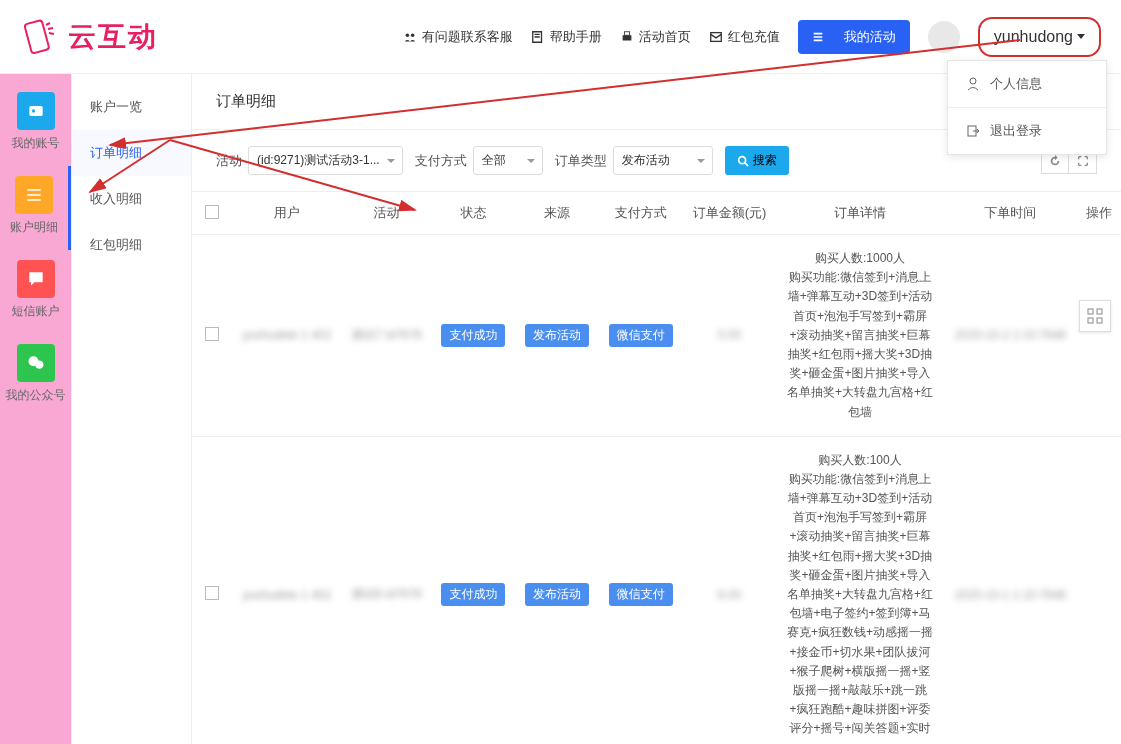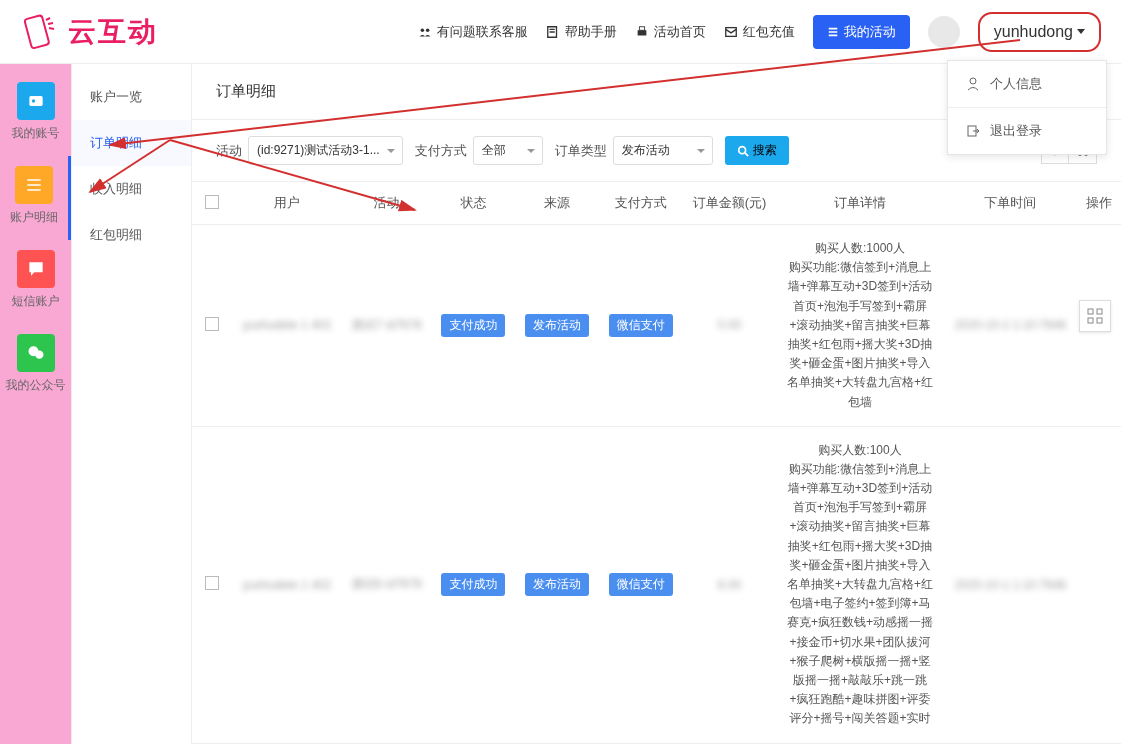--- a/index.html
+++ b/index.html
@@ -1,26 +1,26 @@
 <!DOCTYPE html>
 <html><head>
 <meta charset="utf-8">
 <style>
 * { box-sizing: border-box; margin: 0; padding: 0; }
 body { font-family: -apple-system, "Microsoft YaHei", sans-serif; font-size: 13px; color: #333; background: #fff; }
 
 
-.header { display: flex; align-items: center; padding: 10px 20px; border-bottom: 1px solid #eee; height: 64px; }
+.header { display: flex; align-items: center; padding: 10px 20px; border-bottom: 1px solid #eee; height: 74px; }
 .logo { display: flex; align-items: center; gap: 8px; }
 .logo-icon { width: 40px; height: 40px; }
 .logo-text { font-size: 28px; font-weight: bold; color: #e91e63; letter-spacing: 2px; }
 .header-nav { margin-left: auto; display: flex; align-items: center; gap: 18px; }
 .header-link { display: flex; align-items: center; gap: 5px; color: #333; text-decoration: none; font-size: 13px; cursor: pointer; }
 .header-link svg { width: 14px; height: 14px; }
-.btn-primary { background: #2961f4; color: #fff; border: none; padding: 8px 14px; border-radius: 4px; font-size: 13px; cursor: pointer; display: flex; align-items: center; gap: 5px; }
+.btn-primary { background: #2961f4; color: #fff; border: none; padding: 8px 14px; border-radius: 4px; font-size: 13px; cursor: pointer; display: flex; align-items: center; gap: 20px; }
 .avatar { width: 32px; height: 32px; background: #e8e8e8; border-radius: 50%; }
 .user-dropdown { position: relative; padding: 9px 14px; border: 2px solid #d32f2f; border-radius: 14px; cursor: pointer; display: flex; align-items: center; gap: 4px; font-size: 16px; }
 .caret { width: 0; height: 0; border-left: 4px solid transparent; border-right: 4px solid transparent; border-top: 5px solid #333; }
 
 
 .dropdown-menu { position: absolute; top: 60px; right: 14px; width: 160px; background: #fff; border: 1px solid #e5e5e5; box-shadow: 0 2px 8px rgba(0,0,0,.1); z-index: 100; }
 .dropdown-item { padding: 14px 18px; display: flex; align-items: center; gap: 10px; cursor: pointer; font-size: 13px; color: #555; }
 .dropdown-menu hr { border: none; border-top: 1px solid #eee; }
 
 

